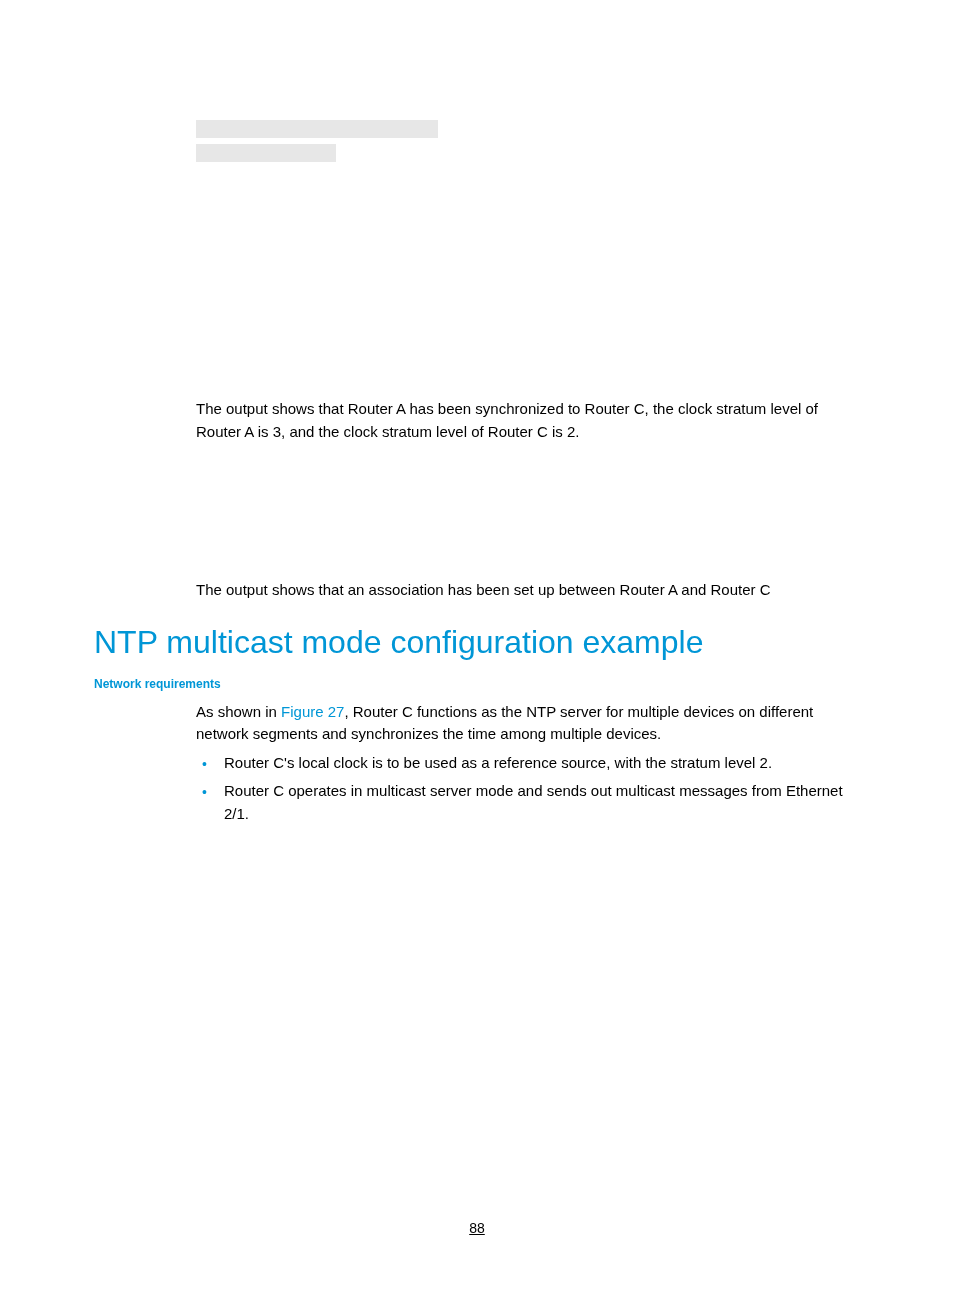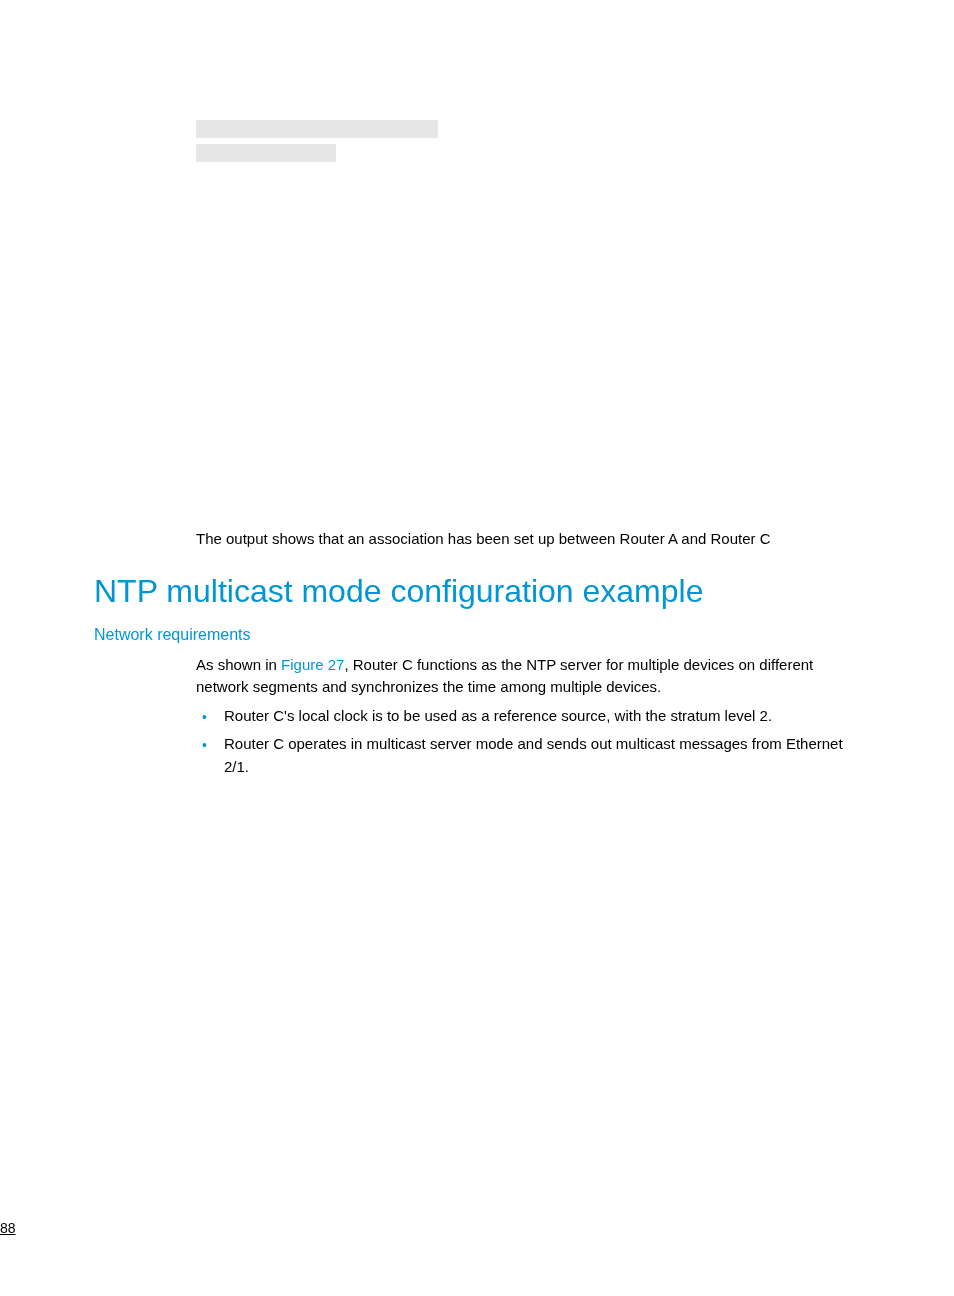--- a/index.html
+++ b/index.html
@@ -40,22 +40,22 @@
   .gap2 { height: 130px; }
   .section-title {
     font-size: 32px;
     font-weight: 400;
     color: #0096d6;
     margin-top: 22px;
     margin-bottom: 16px;
     font-stretch: semi-condensed;
   }
   .sub-title {
-    font-size: 16px;
-    font-weight: 400;
+    font-size: 12px;
+    font-weight: 700;
     color: #0096d6;
     margin-bottom: 10px;
     font-stretch: semi-condensed;
   }
   .link {
     color: #0096d6;
   }
   ul.bullets {
     margin: 4px 0 12px 0;
     padding-left: 130px;
@@ -75,39 +75,40 @@
     left: -22px;
     top: 2px;
     color: #0096d6;
     font-size: 14px;
   }
   .page-num {
     position: absolute;
     bottom: 60px;
     left: 0;
     width: 954px;
-    text-align: left;
+    text-align: center;
     font-size: 14px;
     font-stretch: semi-condensed;
     text-decoration: underline;
   }
 </style>
 </head>
 <body>
 
 <div class="page">
 
 
   <div class="body-indent redact-block">
     <span class="redact" style="width:242px"></span>
     <span class="redact" style="width:140px"></span>
   </div>
 
   <div class="gap1"></div>
 
+  <div class="body-indent para">The output shows that Router A has been synchronized to Router C, the clock stratum level of Router A is 3, and the clock stratum level of Router C is 2.</div>
 
   <div class="gap2"></div>
 
   <div class="body-indent para">The output shows that an association has been set up between Router A and Router C</div>
 
   <div class="section-title">NTP multicast mode configuration example</div>
 
   <div class="sub-title">Network requirements</div>
 
   <div class="body-indent para">

